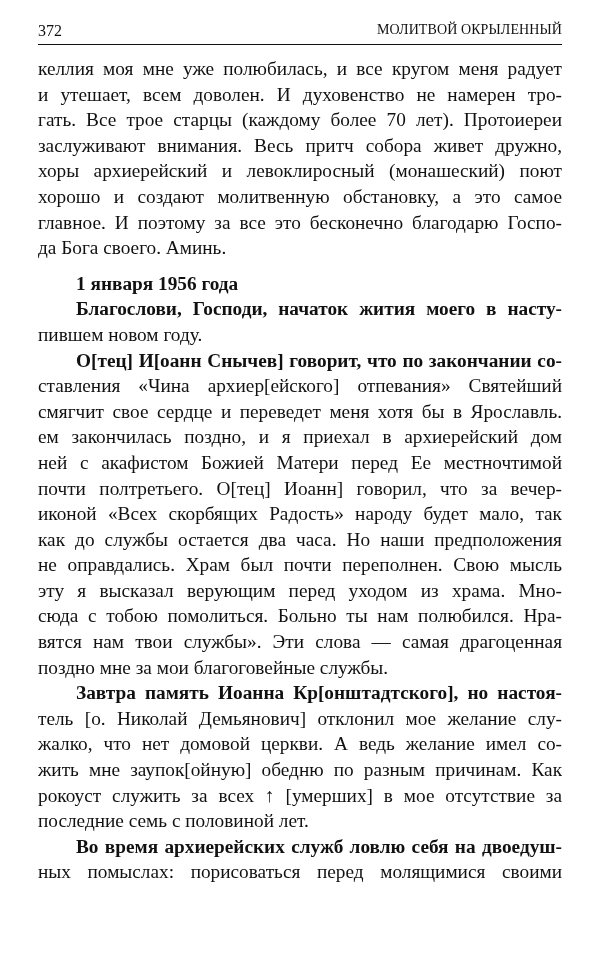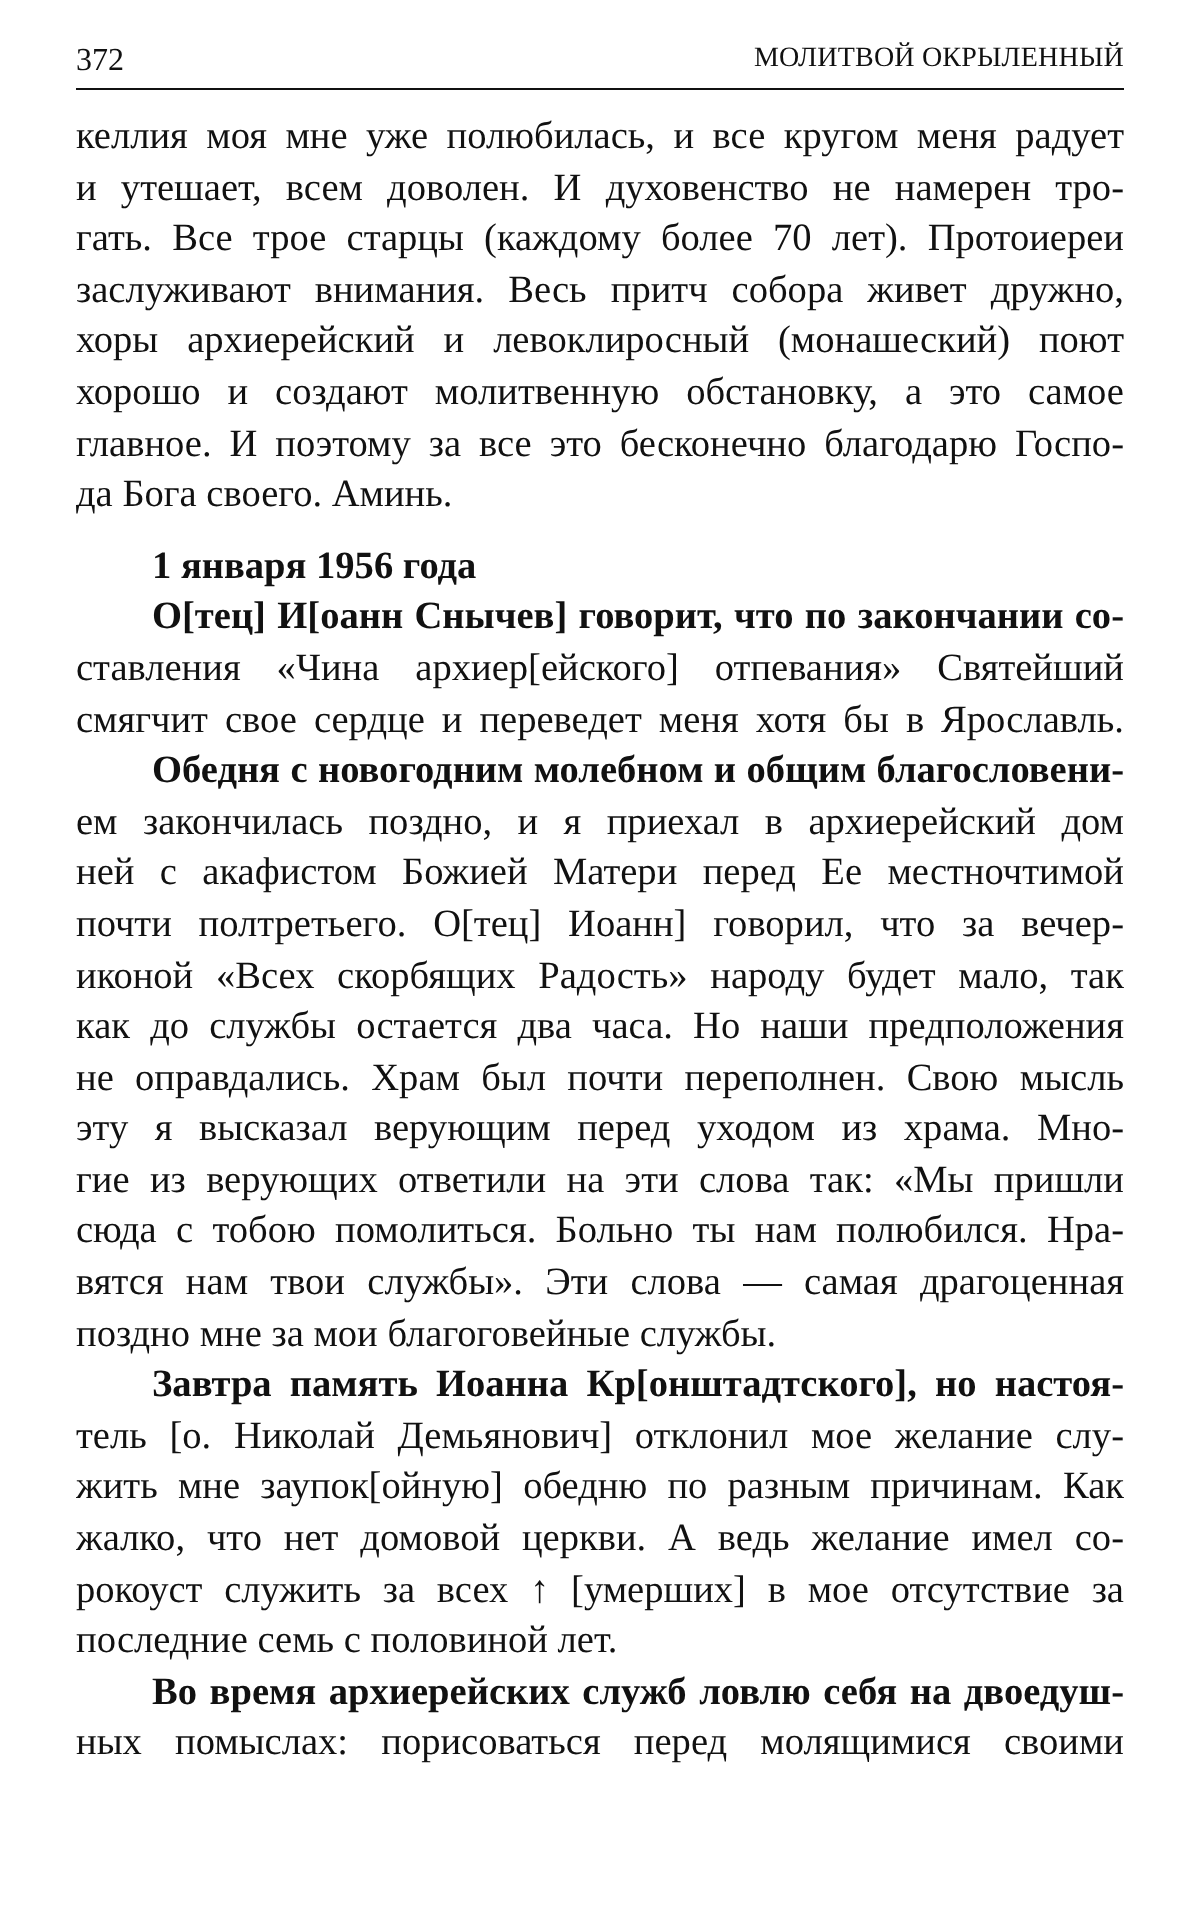--- a/index.html
+++ b/index.html
@@ -46,47 +46,49 @@
       <span class="line">главное. И поэтому за все это бесконечно благодарю Госпо-</span>
       <span class="line last">да Бога своего. Аминь.</span>
     </div>
 
     <div class="gap"></div>
 
     <div>
       <span class="line last indent">1 января 1956 года</span>
     </div>
 
+    <div>
+      <span class="line indent">Благослови, Господи, начаток жития моего в насту-</span>
+      <span class="line last">пившем новом году.</span>
+    </div>
 
     <div>
       <span class="line indent">О[тец] И[оанн Снычев] говорит, что по закончании со-</span>
       <span class="line">ставления «Чина архиер[ейского] отпевания» Святейший</span>
       <span class="line">смягчит свое сердце и переведет меня хотя бы в Ярославль.</span>
     </div>
 
     <div>
-      <span class="line indent">Обедня с новогодним молебном и общим благословени-</span>
       <span class="line">ем закончилась поздно, и я приехал в архиерейский дом</span>
       <span class="line">ней с акафистом Божией Матери перед Ее местночтимой</span>
       <span class="line">почти полтретьего. О[тец] Иоанн] говорил, что за вечер-</span>
       <span class="line">иконой «Всех скорбящих Радость» народу будет мало, так</span>
       <span class="line">как до службы остается два часа. Но наши предположения</span>
       <span class="line">не оправдались. Храм был почти переполнен. Свою мысль</span>
       <span class="line">эту я высказал верующим перед уходом из храма. Мно-</span>
-      <span class="line">гие из верующих ответили на эти слова так: «Мы пришли</span>
       <span class="line">сюда с тобою помолиться. Больно ты нам полюбился. Нра-</span>
       <span class="line">вятся нам твои службы». Эти слова — самая драгоценная</span>
       <span class="line last">поздно мне за мои благоговейные службы.</span>
     </div>
 
     <div>
       <span class="line indent">Завтра память Иоанна Кр[онштадтского], но настоя-</span>
       <span class="line">тель [о. Николай Демьянович] отклонил мое желание слу-</span>
+      <span class="line">жалко, что нет домовой церкви. А ведь желание имел со-</span>
       <span class="line">жить мне заупок[ойную] обедню по разным причинам. Как</span>
-      <span class="line">жалко, что нет домовой церкви. А ведь желание имел со-</span>
       <span class="line">рокоуст служить за всех ↑ [умерших] в мое отсутствие за</span>
       <span class="line last">последние семь с половиной лет.</span>
     </div>
 
     <div>
       <span class="line indent">Во время архиерейских служб ловлю себя на двоедуш-</span>
       <span class="line">ных помыслах: порисоваться перед молящимися своими</span>
 
     </div>
   </div>

